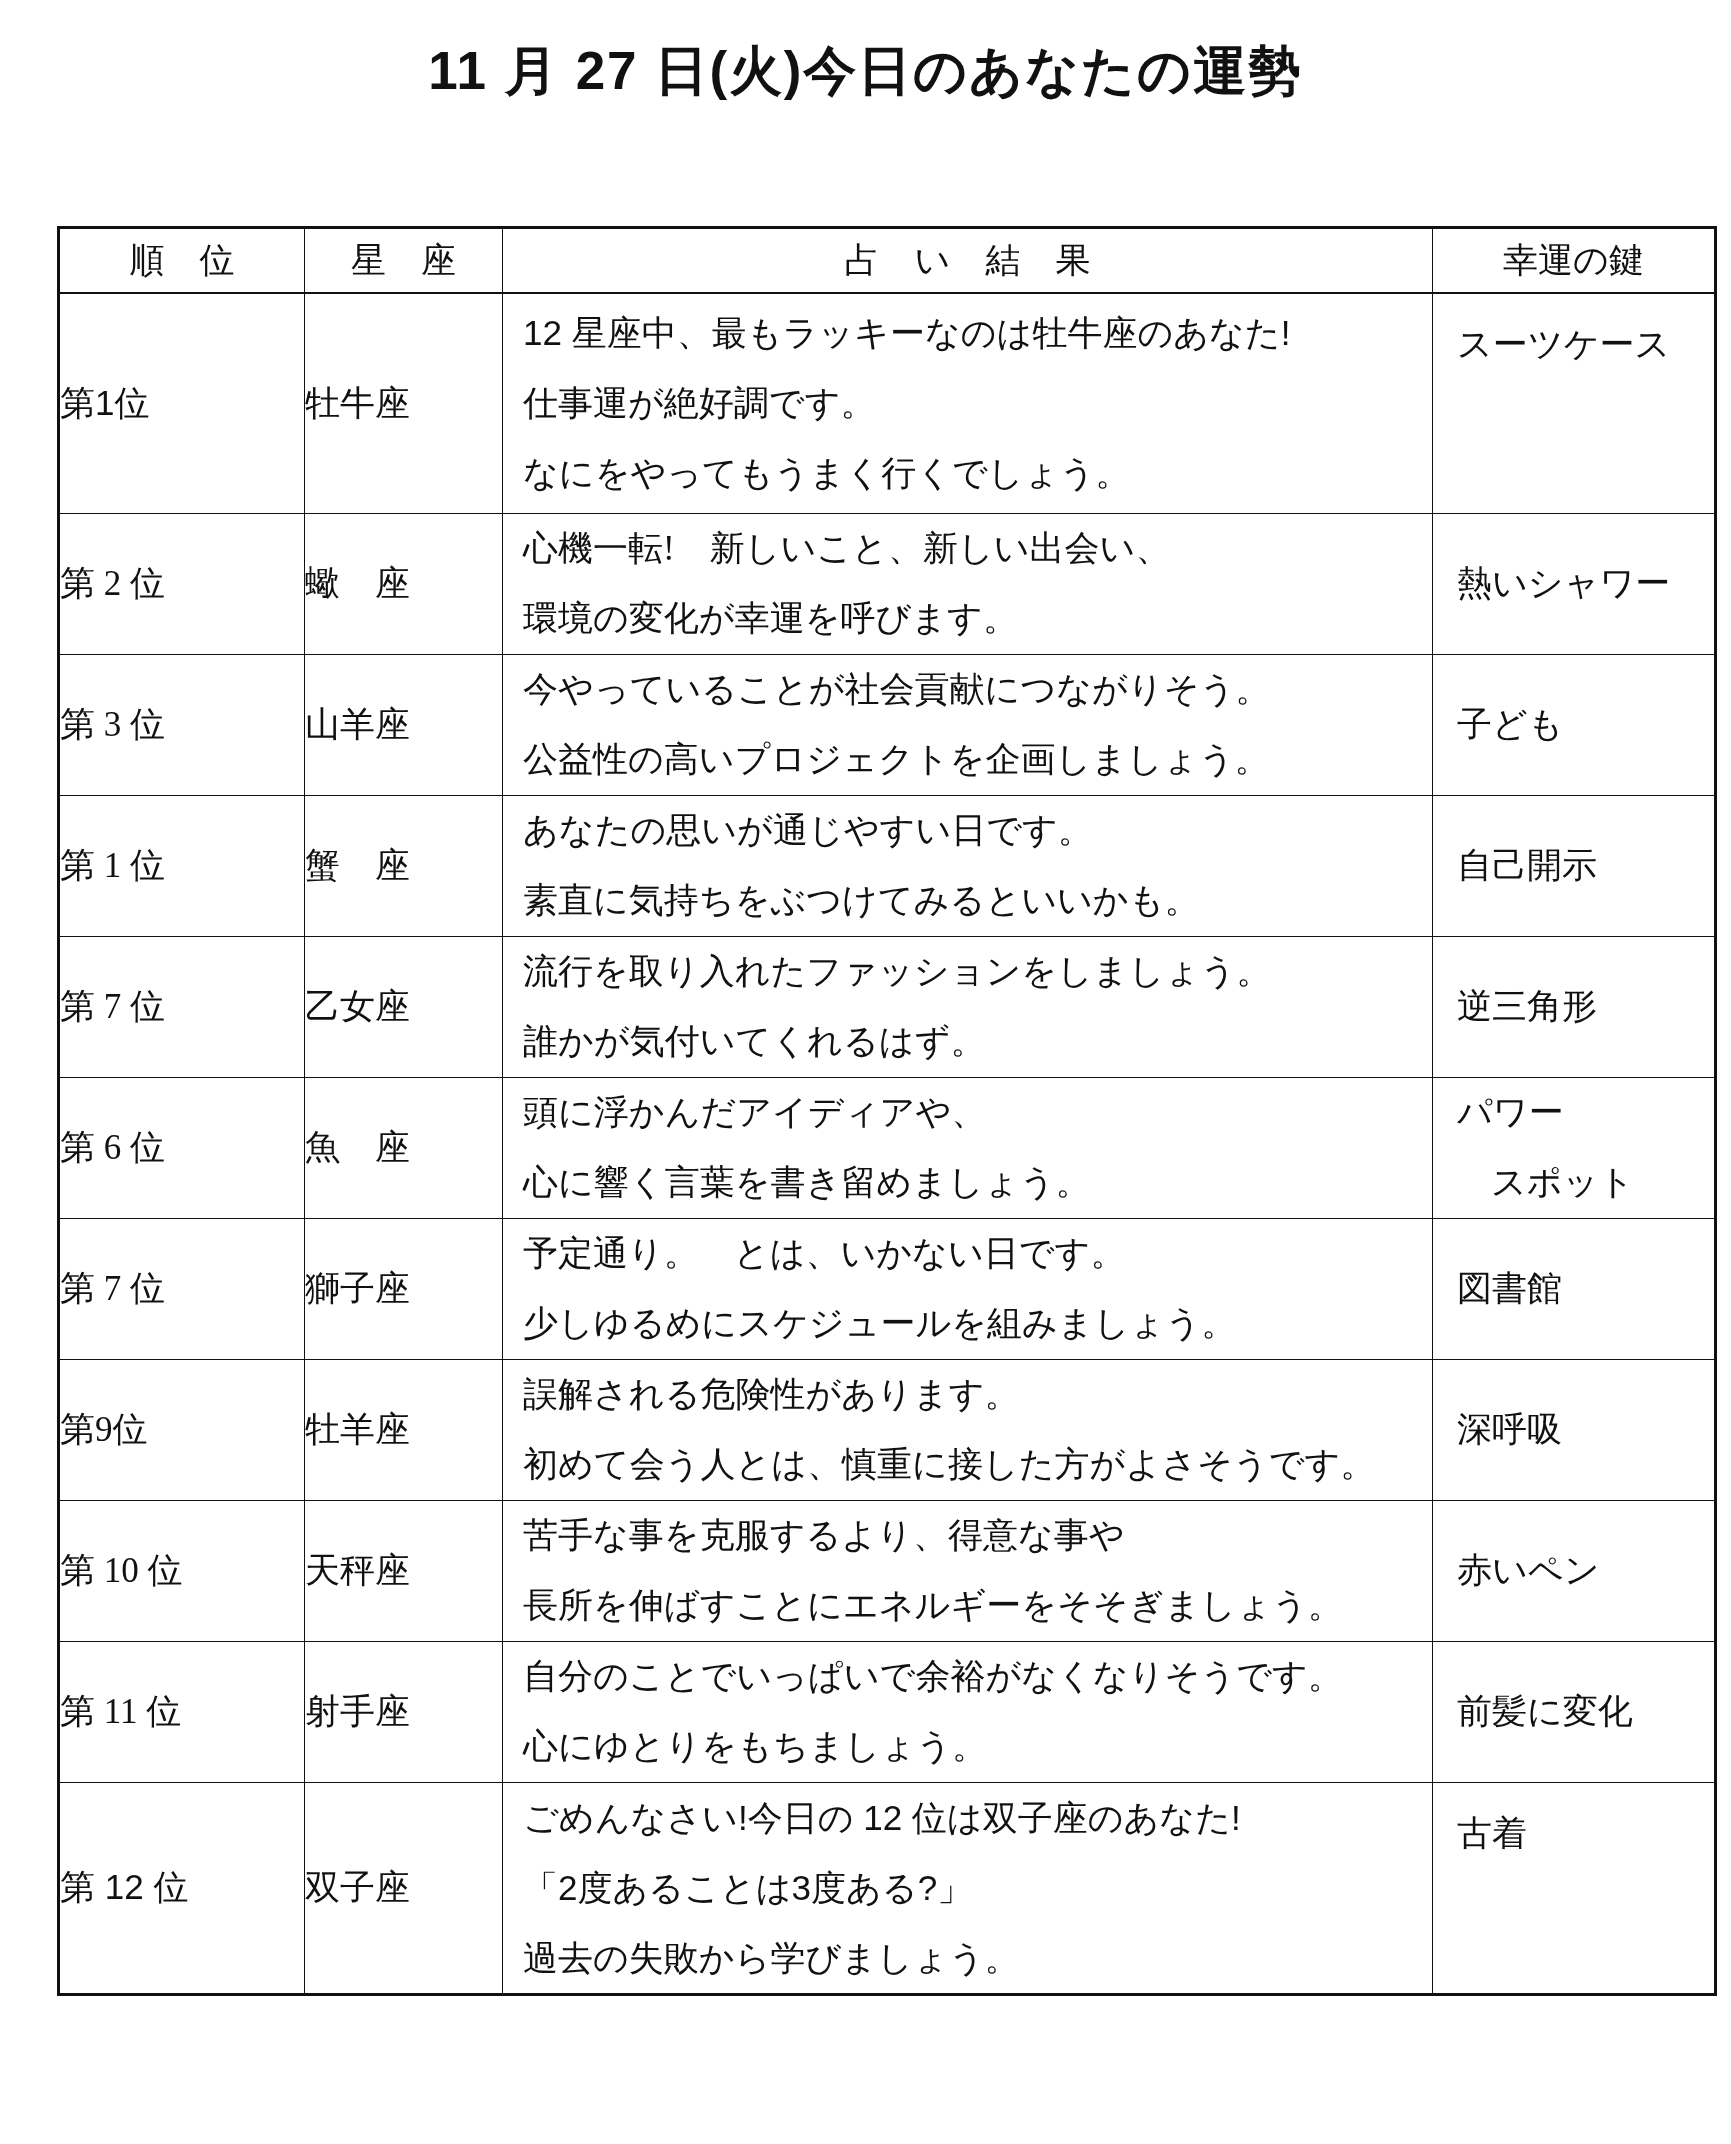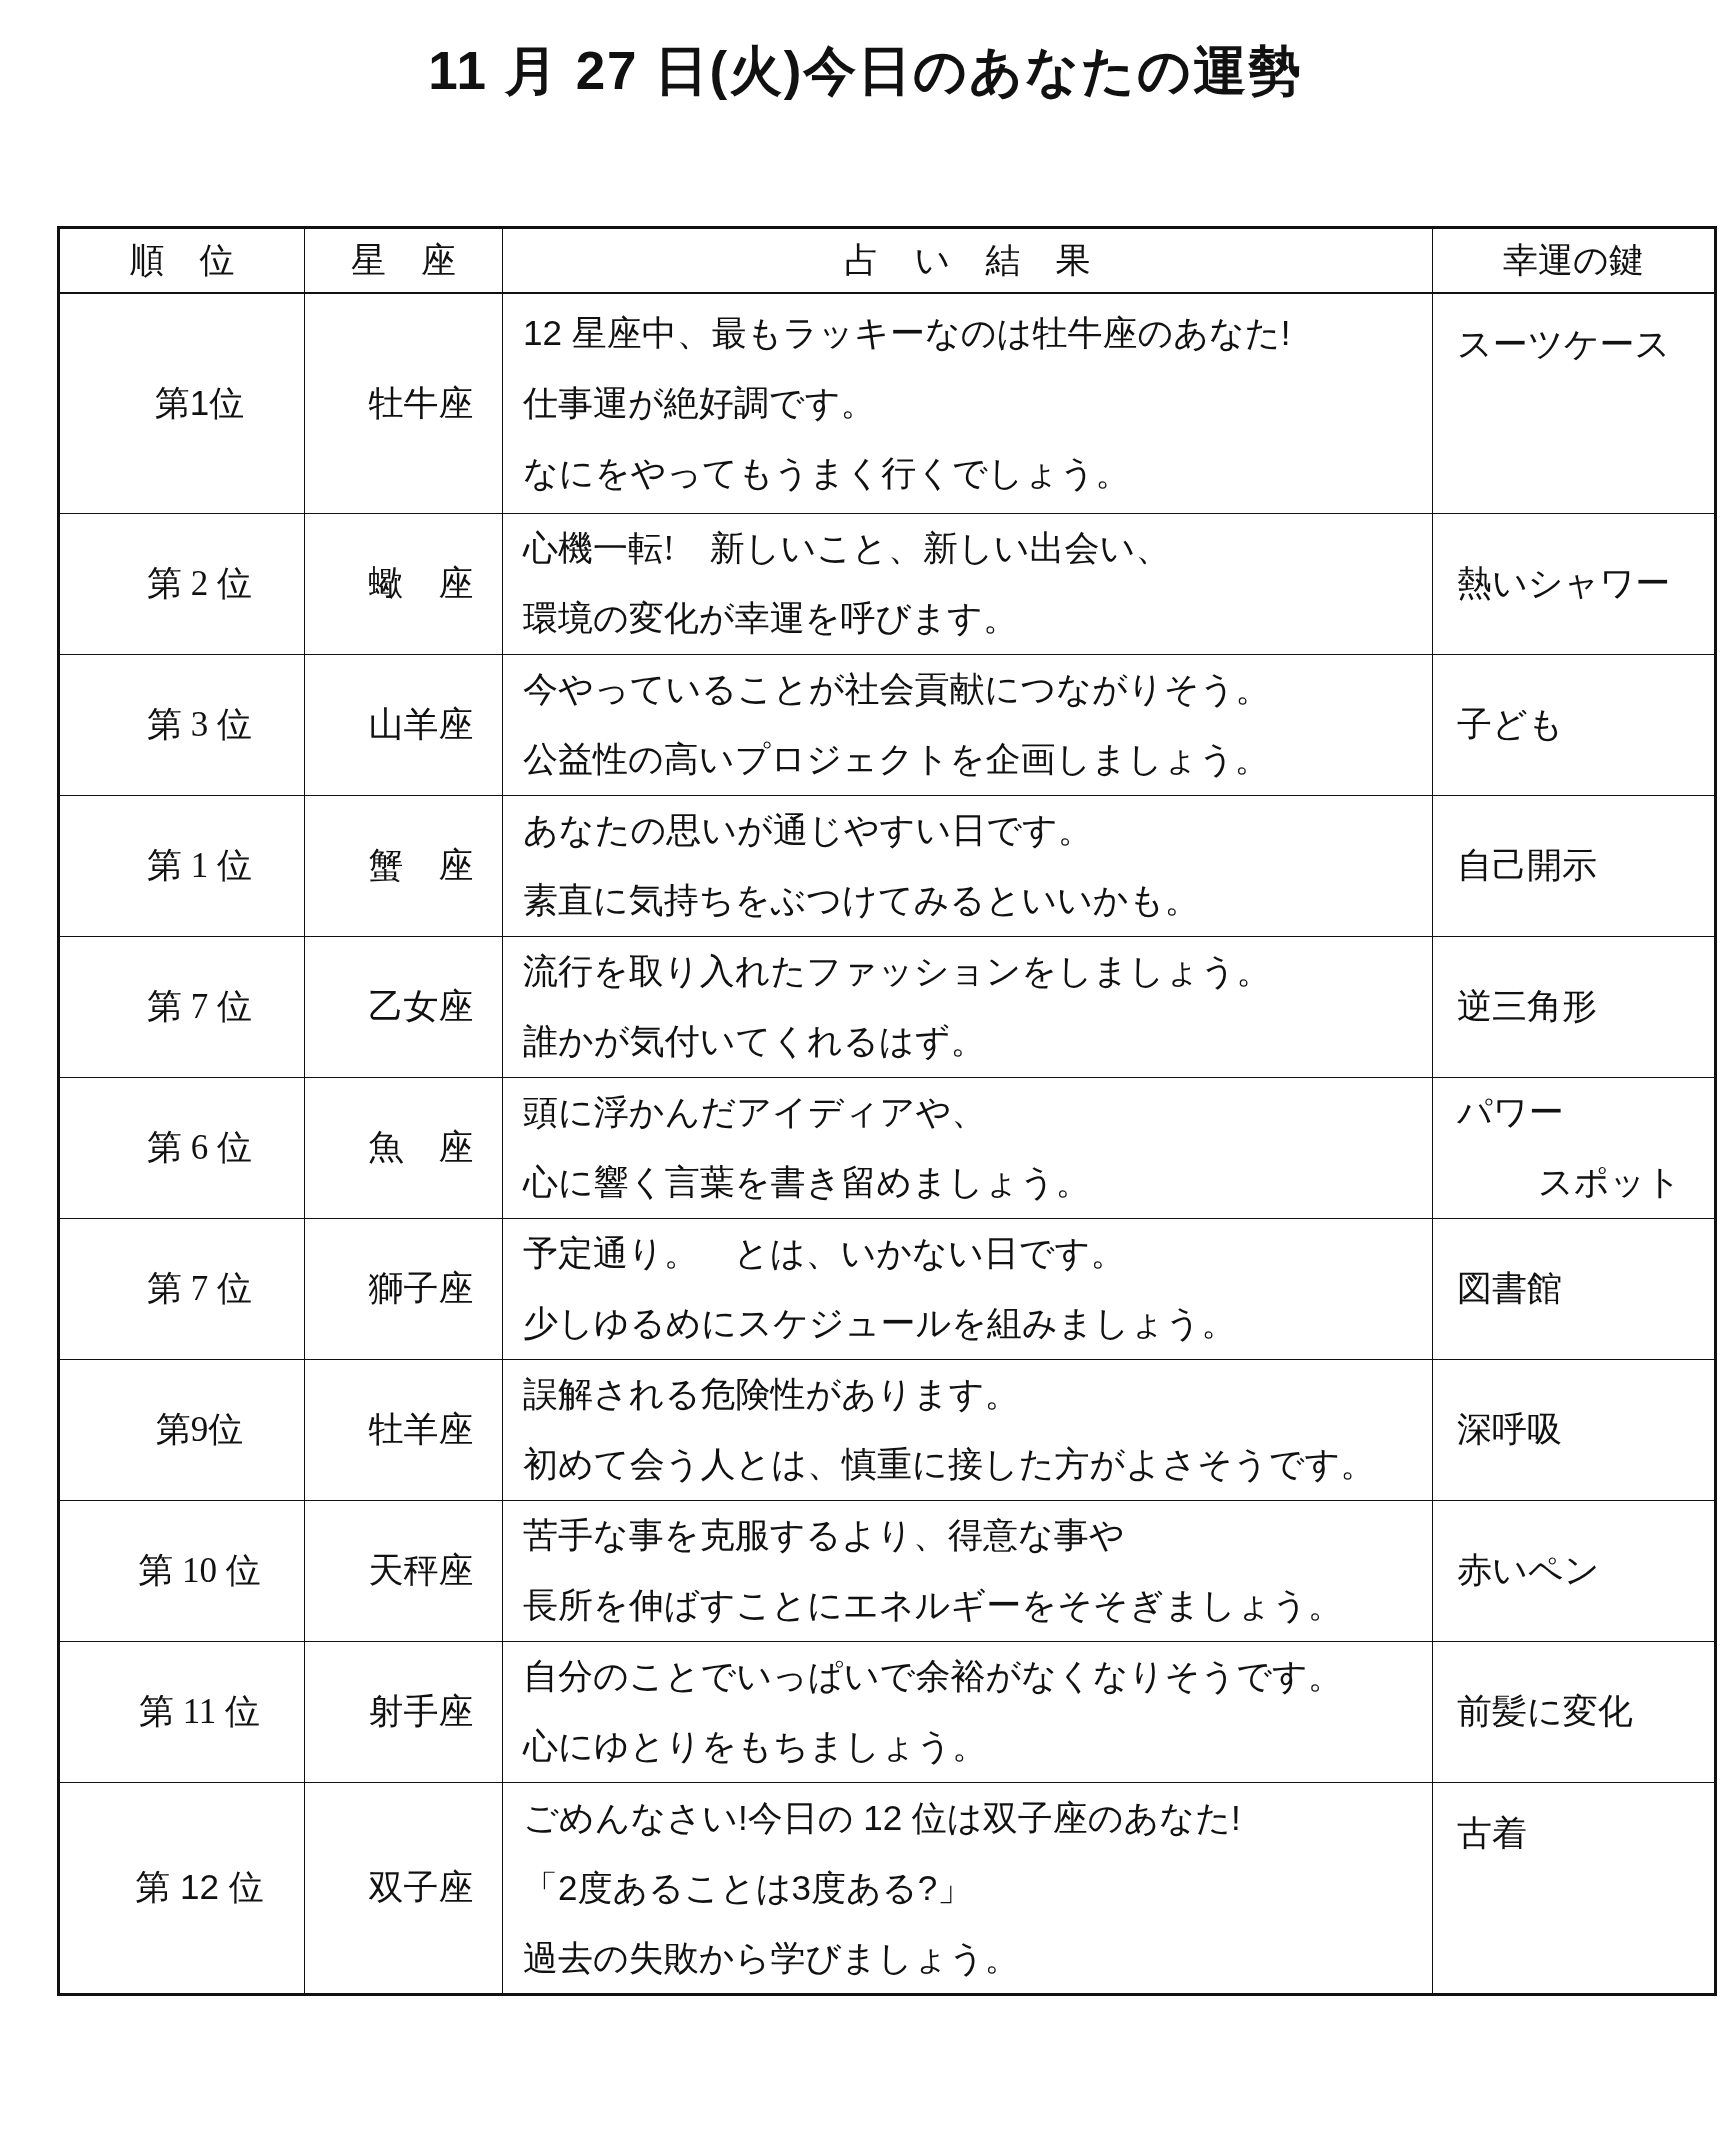--- a/index.html
+++ b/index.html
@@ -46,24 +46,23 @@
     height: 63px;
     text-align: center;
     vertical-align: middle;
     border-bottom: 2.8px solid #111111;
     white-space: nowrap;
   }
   tr.h2  { height: 140px; font-family: Liberation Serif, serif; }
   tr.h3  { height: 220px; }
   tr.h3b { height: 212px; }
   td.rank, td.sign {
-    text-align: center;
-    vertical-align: middle;
-    white-space: nowrap;
-    padding-left: 35px;
+    text-align: left;
+    vertical-align: middle;
+    white-space: nowrap;
   }
   td.fortune {
     vertical-align: middle;
     padding-left: 20px;
     text-align: left;
   }
   td.fortune .line {
     line-height: 70px;
     white-space: nowrap;
   }
@@ -73,21 +72,21 @@
     text-align: left;
   }
   td.key .line {
     line-height: 70px;
     white-space: nowrap;
   }
   td.key.top {
     vertical-align: top;
     padding-top: 15px;
   }
-  .indent-2 { margin-left: 81px; }
+  .indent-2 { margin-left: 34px; }
   .indent-3 { margin-left: 120px; }
 </style>
 </head>
 <body>
 
 <div class="page-title">11 月 27 日(火)今日のあなたの運勢</div>
 
 <table class="fortune-table">
   <colgroup>
     <col style="width:246px">

